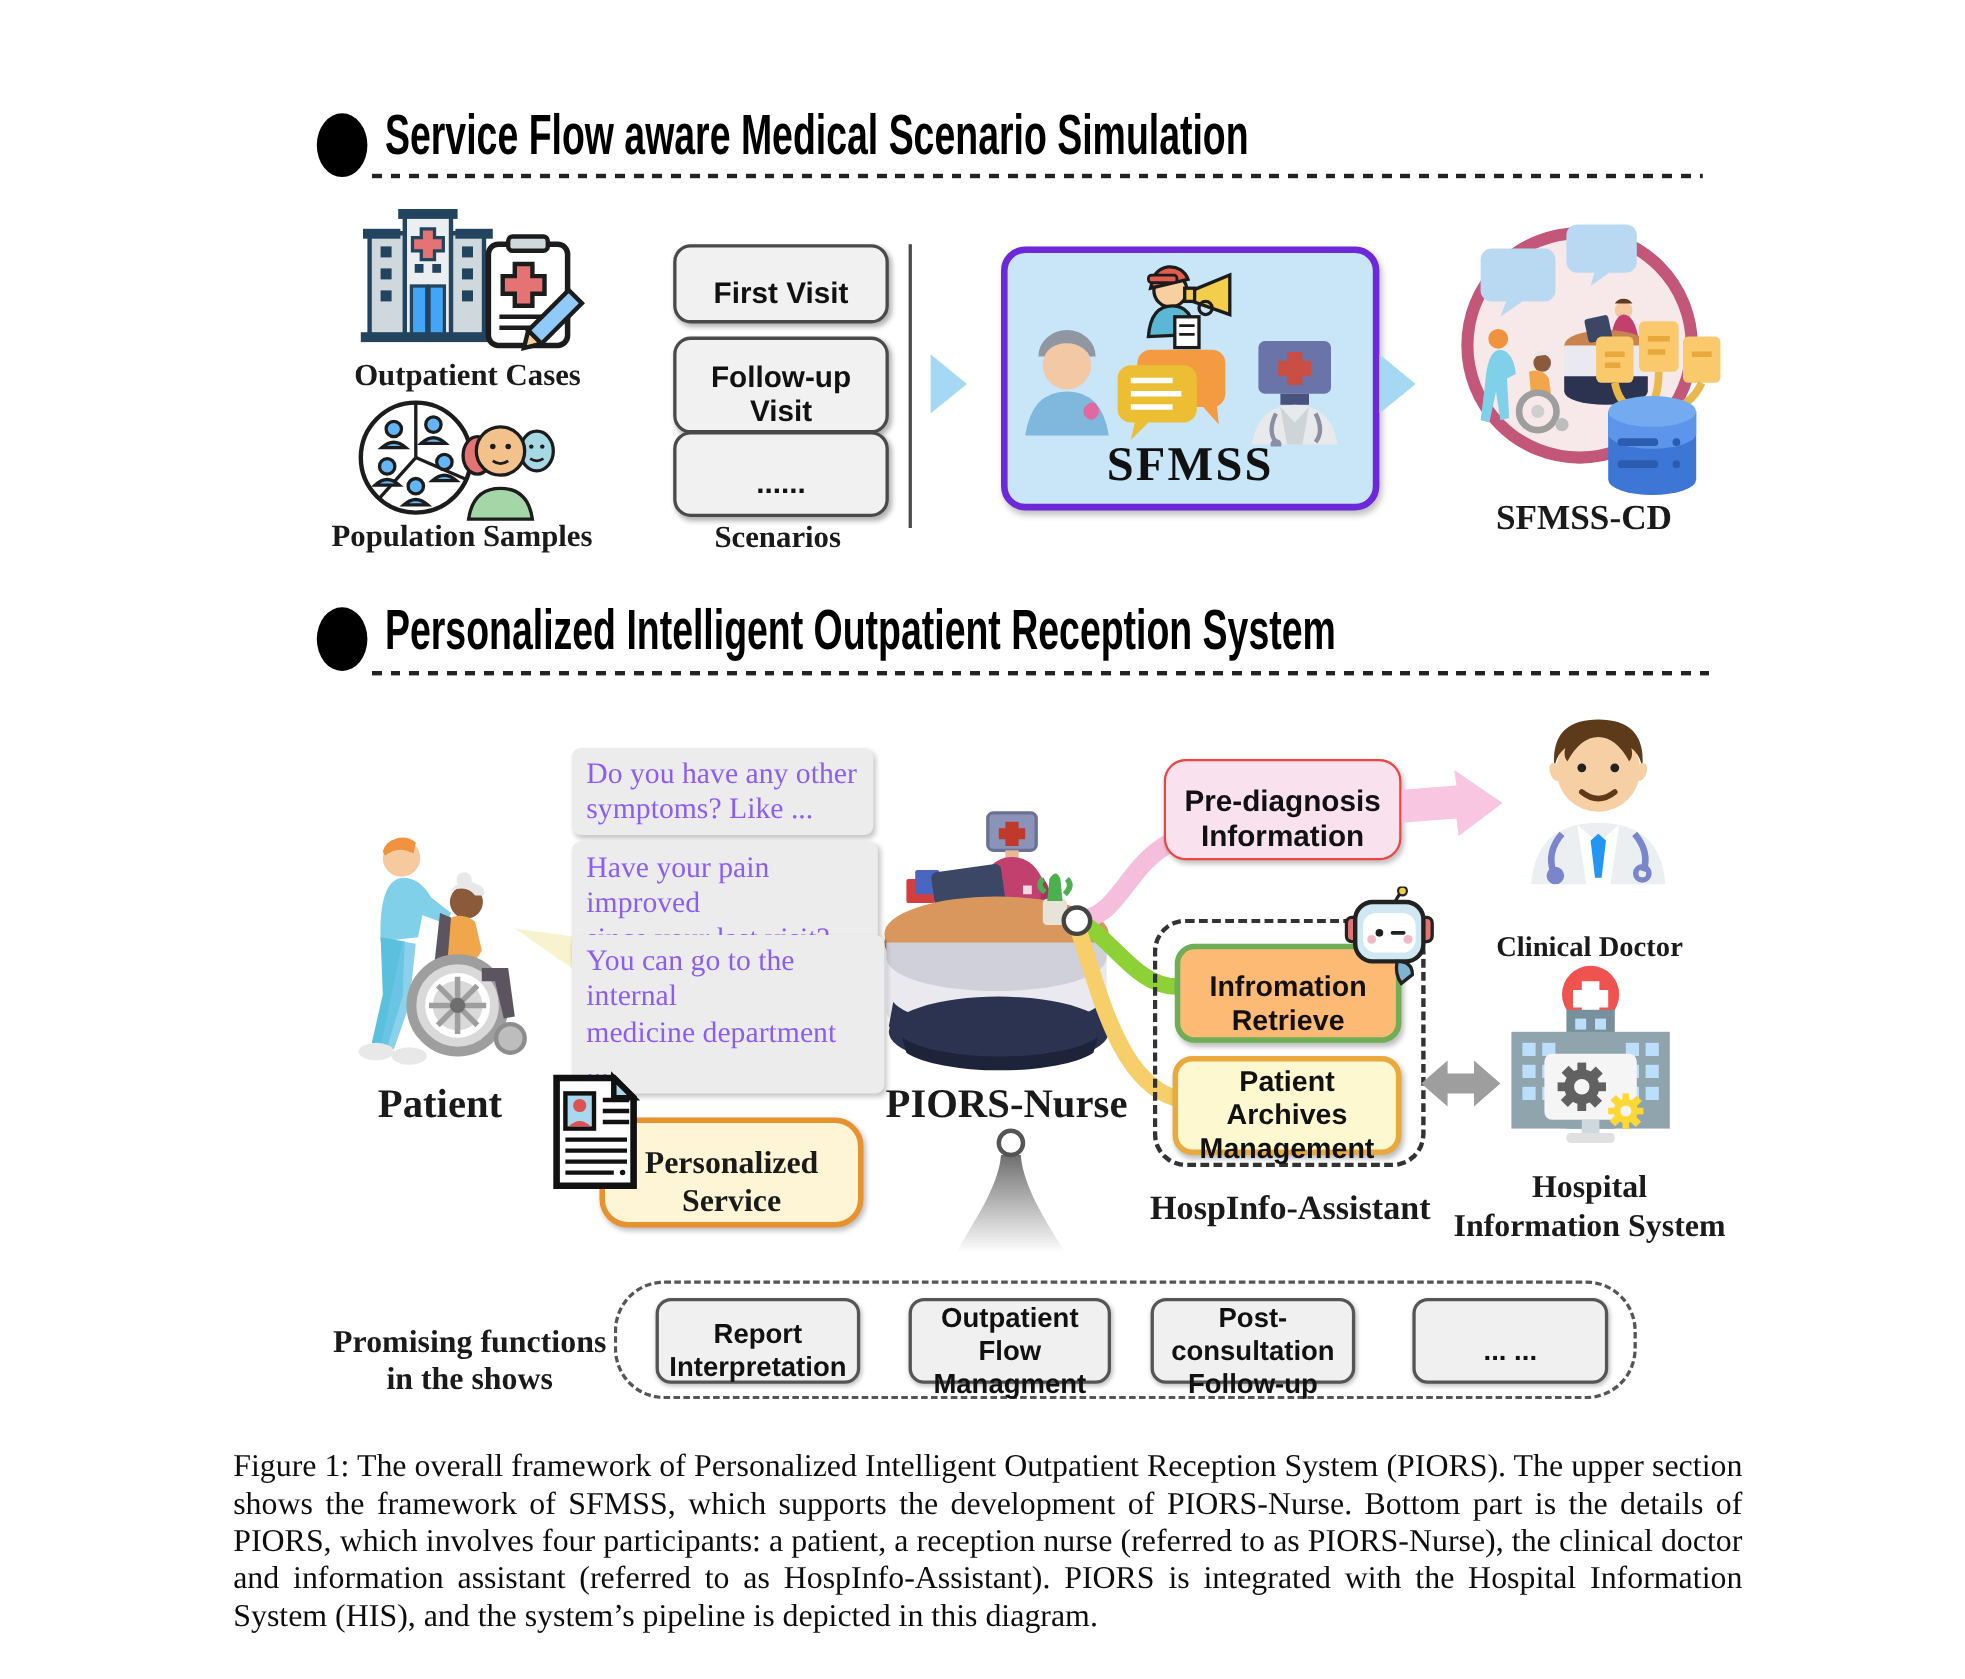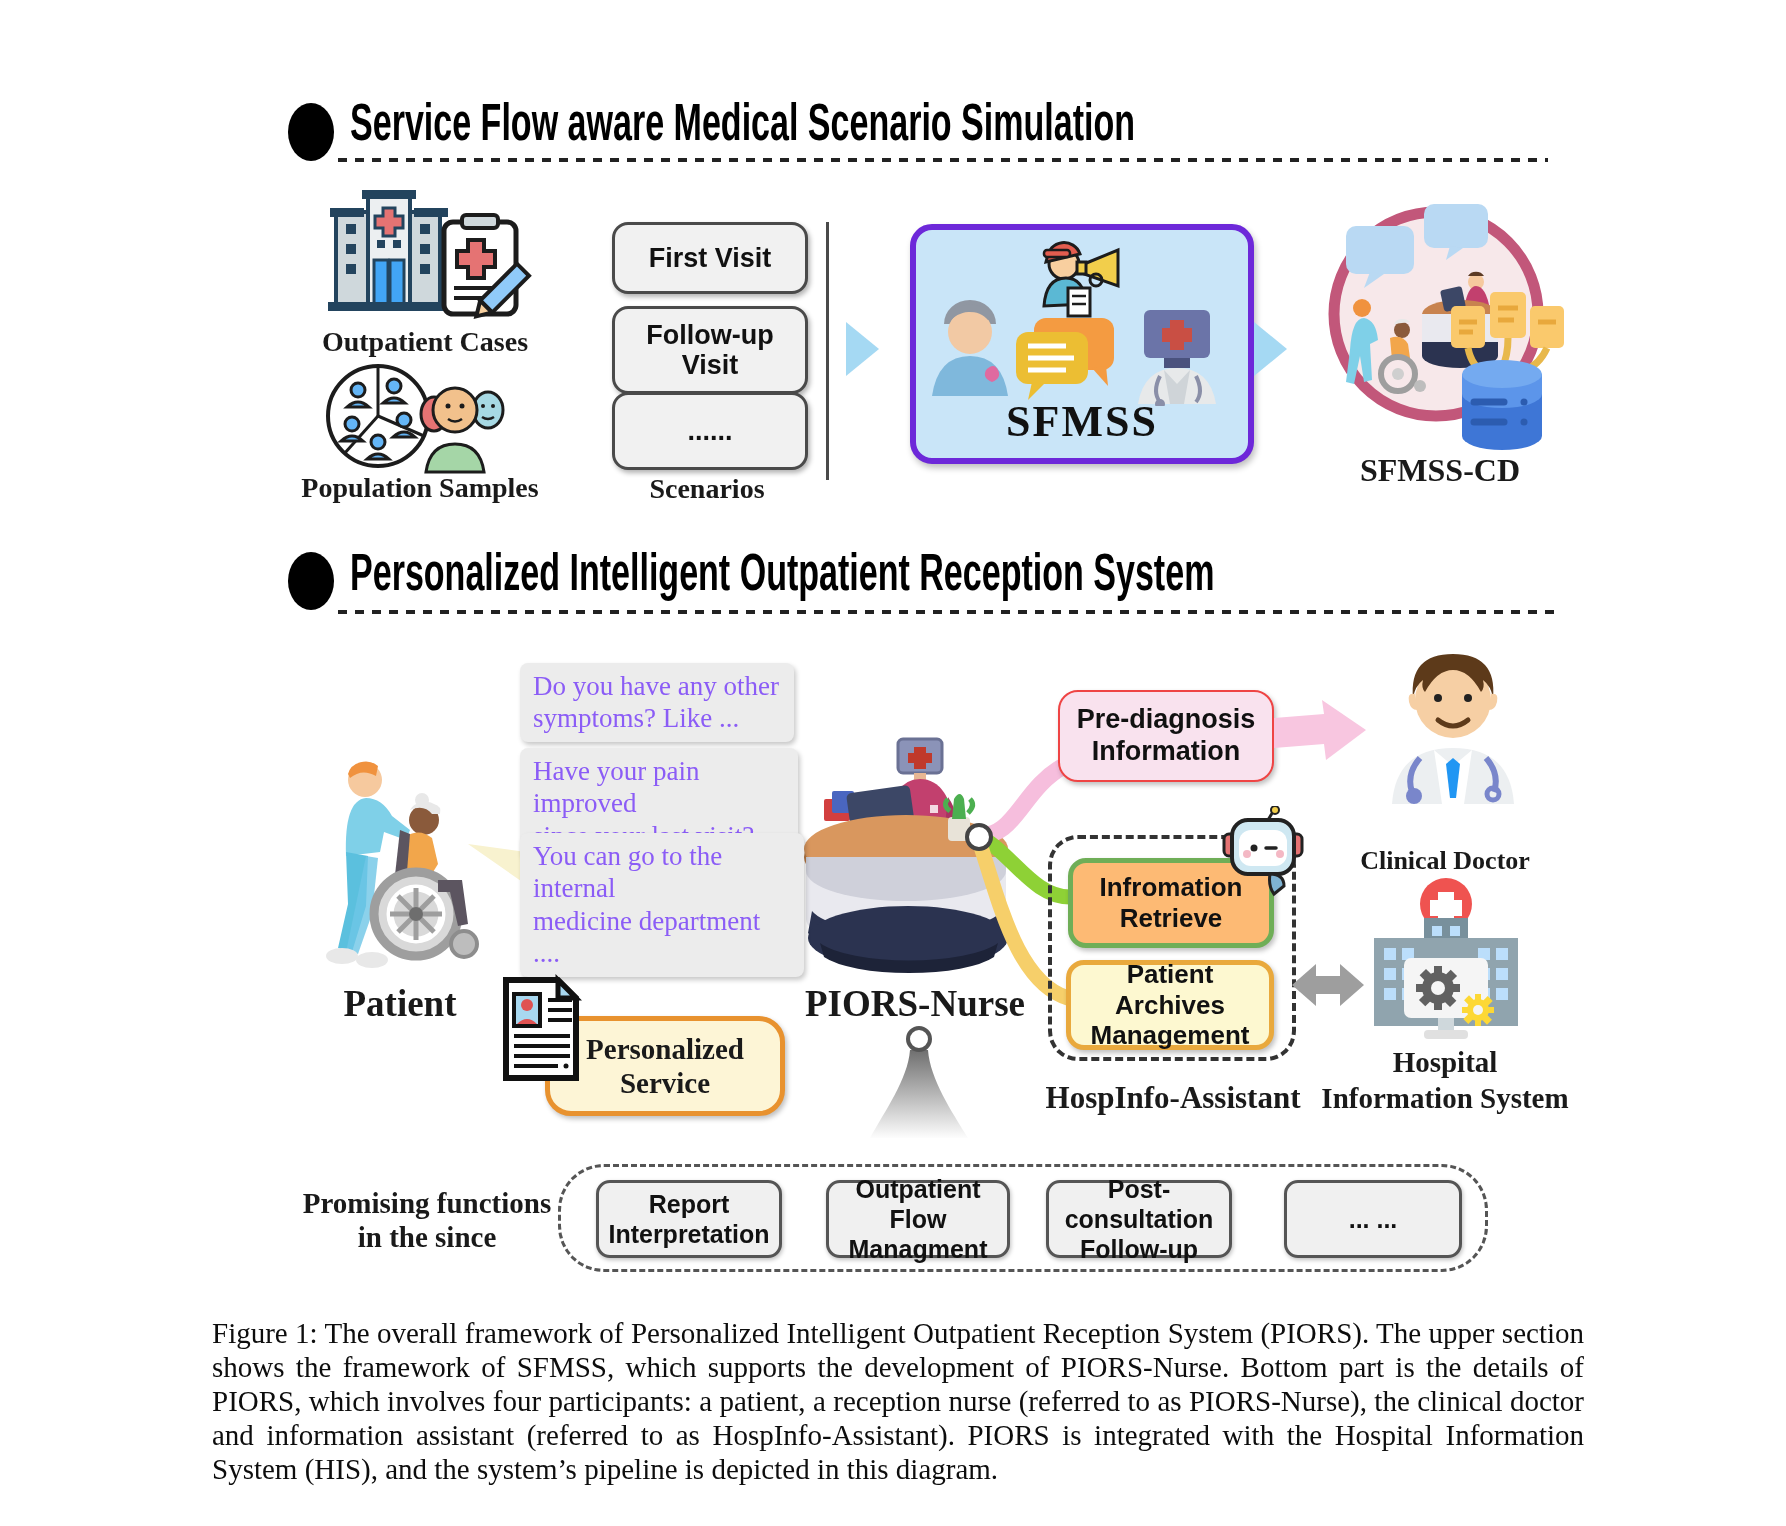--- a/index.html
+++ b/index.html
@@ -1,19 +1,19 @@
 <!DOCTYPE html>
 <html><head>
 <meta charset="utf-8">
 <style>
   html,body{margin:0;padding:0;background:#ffffff;}
   #canvas{position:relative;width:1786px;height:1526px;background:#ffffff;overflow:hidden;
           font-family:"Liberation Sans",sans-serif;color:#111;}
   .abs{position:absolute;}
-  .preline{white-space:pre-line;}
+  .preline{white-space:pre-line;margin-top:17px;}
   .sectitle{font-family:"Liberation Sans",sans-serif;font-weight:900;font-size:46px;
             transform:scaleX(.74) scaleY(1.12);transform-origin:0 50%;letter-spacing:0;color:#000;white-space:nowrap;}
   .dot{background:#000;border-radius:50%;}
   .dashes{height:4px;background:repeating-linear-gradient(to right,#222 0 9px,transparent 9px 17px);}
   .serifb{font-family:"Liberation Serif",serif;font-weight:bold;color:#1a1a1a;}
   .ctr{text-align:center;}
   .scenbox{background:#f1f1f1;border:3px solid #4a4a4a;border-radius:16px;display:flex;align-items:center;justify-content:center;
            font-weight:bold;font-size:27px;box-shadow:2px 3px 5px rgba(0,0,0,.30);line-height:1.12;}
   .chatbubble{background:#ececec;border-radius:8px;padding:7px 13px;font-family:"Liberation Serif",serif;
               font-size:27px;line-height:1.2;color:#8b5cf6;box-shadow:2px 3px 5px rgba(0,0,0,.22);}
@@ -458,21 +458,21 @@
       <linearGradient id="coneg" x1="0" y1="0" x2="0" y2="1">
         <stop offset="0" stop-color="#6f6f6f"></stop>
           <stop offset="1" stop-color="#fdfdfd"></stop>
       </linearGradient>
     </defs>
     <path d="M50 26 C 48 55, 24 88, 10 114 L 108 114 C 92 88, 70 55, 68 26 Z" fill="url(#coneg)"></path>
     <circle cx="59" cy="15" r="11" fill="#ffffff" stroke="#555" stroke-width="4"></circle>
   </svg>
 
   <div class="abs serifb ctr preline" style="left:292px;top:1186px;width:270px;font-size:29px;line-height:34px;">Promising functions
-in the since</div>
+in the shows</div>
 
   <div class="abs" style="left:558px;top:1164px;width:924px;height:102px;border:3px dashed #555;border-radius:46px;"></div>
   <div class="abs futbox" style="left:596px;top:1180px;width:180px;height:72px;">
     <span class="preline">Report
 Interpretation</span>
     </div>
   <div class="abs futbox" style="left:826px;top:1180px;width:178px;height:72px;">
     <span class="preline">Outpatient Flow
 Managment</span>
     </div>

